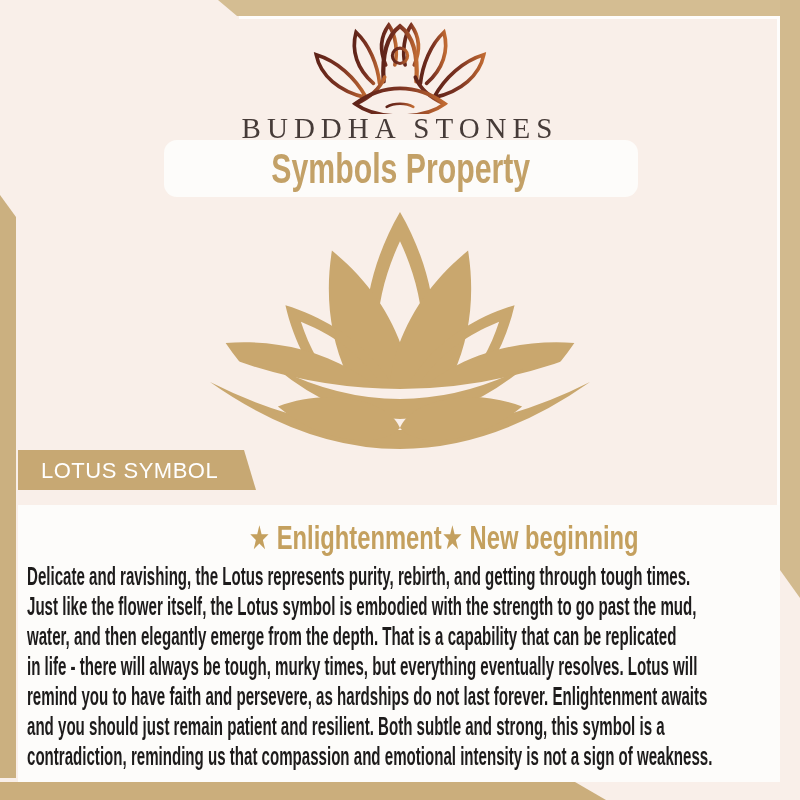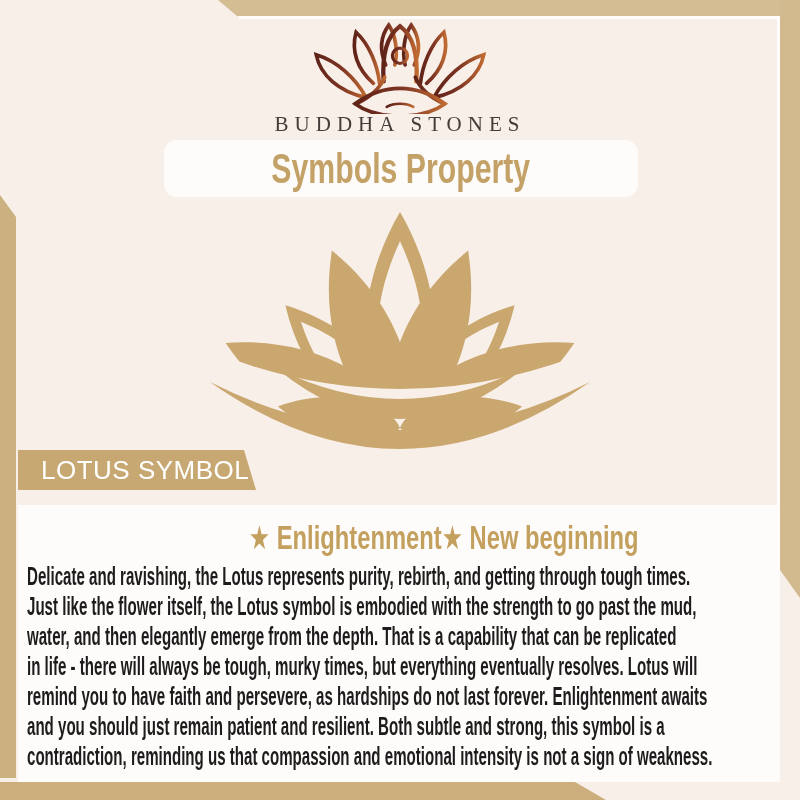--- a/index.html
+++ b/index.html
@@ -10,41 +10,41 @@
   }
   #frame-svg{position:absolute;left:0;top:0;z-index:1;pointer-events:none;}
   .layer{position:absolute;z-index:2;}
 
   
   #logo-wrap{left:0;top:20px;width:800px;text-align:center;}
   
   #brand-name{
     left:0;top:112px;width:800px;text-align:center;
     font-family:"Liberation Serif","DejaVu Serif",serif;
-    font-size:21px;letter-spacing:6px;color:#463b38;font-weight:500;
+    font-size:29px;letter-spacing:6px;color:#463b38;font-weight:500;
   }
   
   #title-bar{
     left:164px;top:140px;width:474px;height:57px;background:#fdfcfa;
     display:flex;align-items:center;justify-content:center;border-radius:13px;
   }
   #title-text{
     display:inline-block;white-space:nowrap;font-weight:bold;font-size:42px;
     color:#c3a167;transform:scaleX(0.72);transform-origin:center center;
   }
   
   #lotus-wrap{left:180px;top:196px;width:440px;height:260px;}
   
   #ribbon{
     left:18px;top:450px;width:238px;height:40px;background:#c7a873;
     clip-path:polygon(0 0,226px 0,238px 40px,0 40px);
   }
   #ribbon-label{
     display:block;padding-left:23px;line-height:41px;color:#ffffff;
-    font-size:26px;letter-spacing:0.5px;white-space:nowrap;
+    font-size:22px;letter-spacing:0.5px;white-space:nowrap;
   }
   
   #panel{left:18px;top:505px;width:762px;height:277px;background:#fdfcfa;}
   #heading-wrap{position:absolute;left:0;top:13px;width:762px;text-align:center;padding-left:45px;}
   #heading-text{
     display:inline-block;white-space:nowrap;font-weight:bold;font-size:33px;
     color:#c4a05e;transform:scaleX(0.72);transform-origin:center top;
   }
   #body-text{
     position:absolute;left:9px;top:56px;width:1316px;

